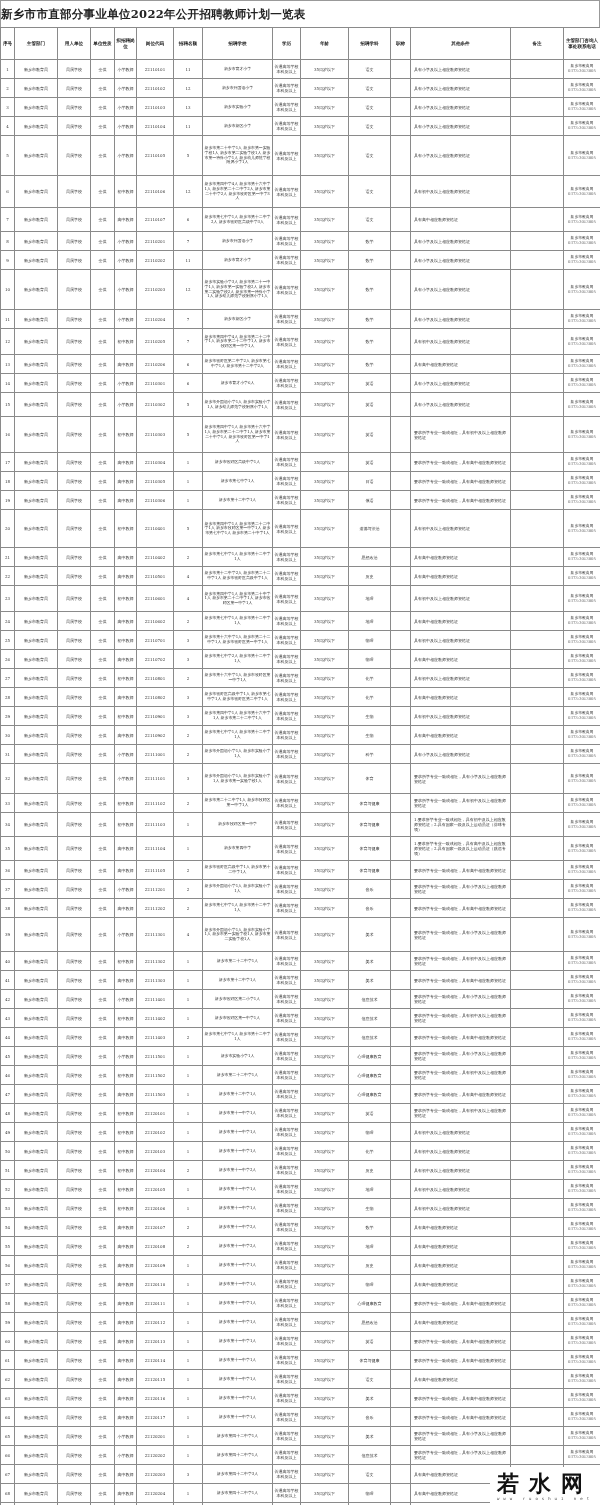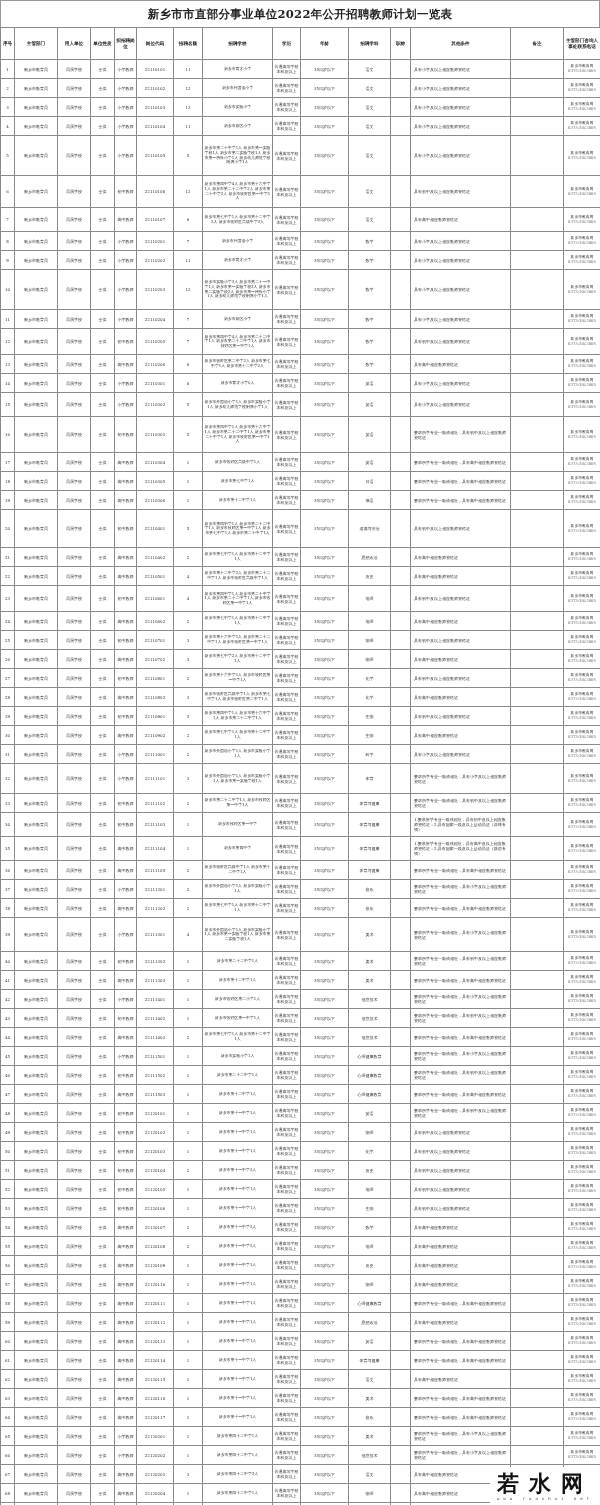--- a/index.html
+++ b/index.html
@@ -1,17 +1,17 @@
 <!DOCTYPE html>
 <html><head>
 <meta charset="utf-8">
 <style>
   html, body { margin:0; padding:0; background:#ffffff; }
   body { width:600px; height:1505px; overflow:hidden; font-family:"DejaVu Serif", serif; color:#222; position:relative; }
-  .title { height:27px; line-height:27px; text-align:center; font-size:11.5px; font-weight:bold; letter-spacing:0.3px; color:#222; border:1px solid #999; border-bottom:none; box-sizing:border-box; width:600px; }
+  .title { height:27px; line-height:27px; font-size:11.5px; font-weight:bold; letter-spacing:0.3px; color:#222; border:1px solid #999; border-bottom:none; box-sizing:border-box; width:600px; }
   table { border-collapse:collapse; width:600px; table-layout:fixed; }
   td, th { border:1px solid #8a8a8a; font-size:4px; line-height:5px; text-align:center; vertical-align:middle; padding:0 1px; color:#333; overflow:hidden; word-break:break-all; }
   th { font-weight:bold; font-size:4.6px; line-height:6px; height:31px; color:#222; }
   td.cond { text-align:left; padding-left:3px; }
   td.school { font-size:3.9px; line-height:4.6px; }
   td.contact { font-size:3.8px; line-height:4.6px; }
   td.contact span.phone { color:#555; display:block; }
   .watermark { position:absolute; right:0; bottom:0; width:110px; height:38px; background:#fff; display:flex; flex-direction:column; align-items:center; justify-content:center; }
   .watermark .wm-text { font-family:"DejaVu Sans", sans-serif; font-size:22px; font-weight:bold; letter-spacing:10px; color:#111; line-height:24px; }
   .watermark .wm-sub { font-family:"DejaVu Sans Mono", monospace; font-size:4px; color:#444; letter-spacing:4px; }

